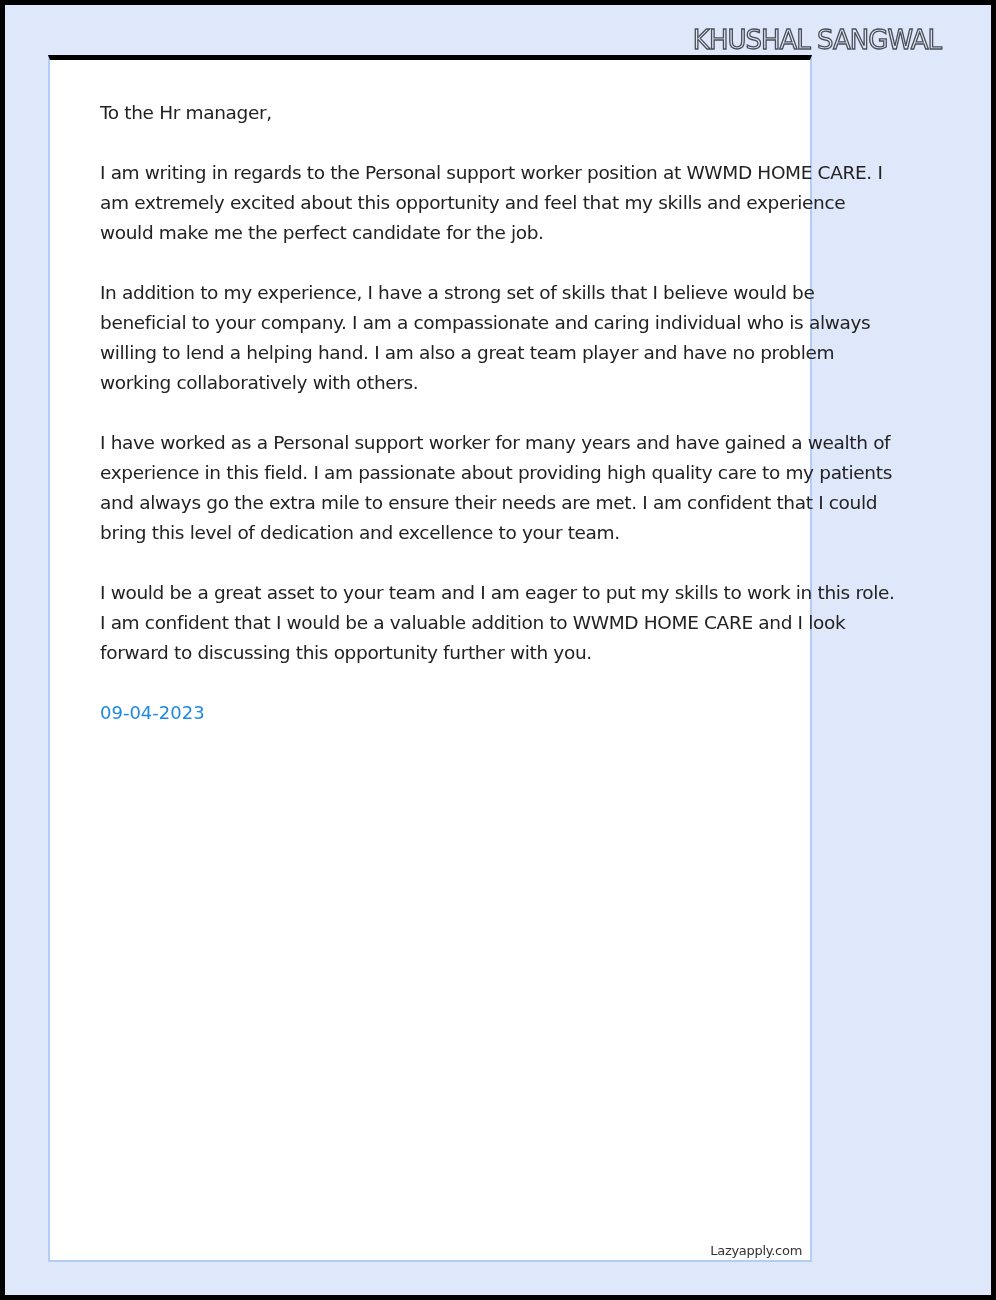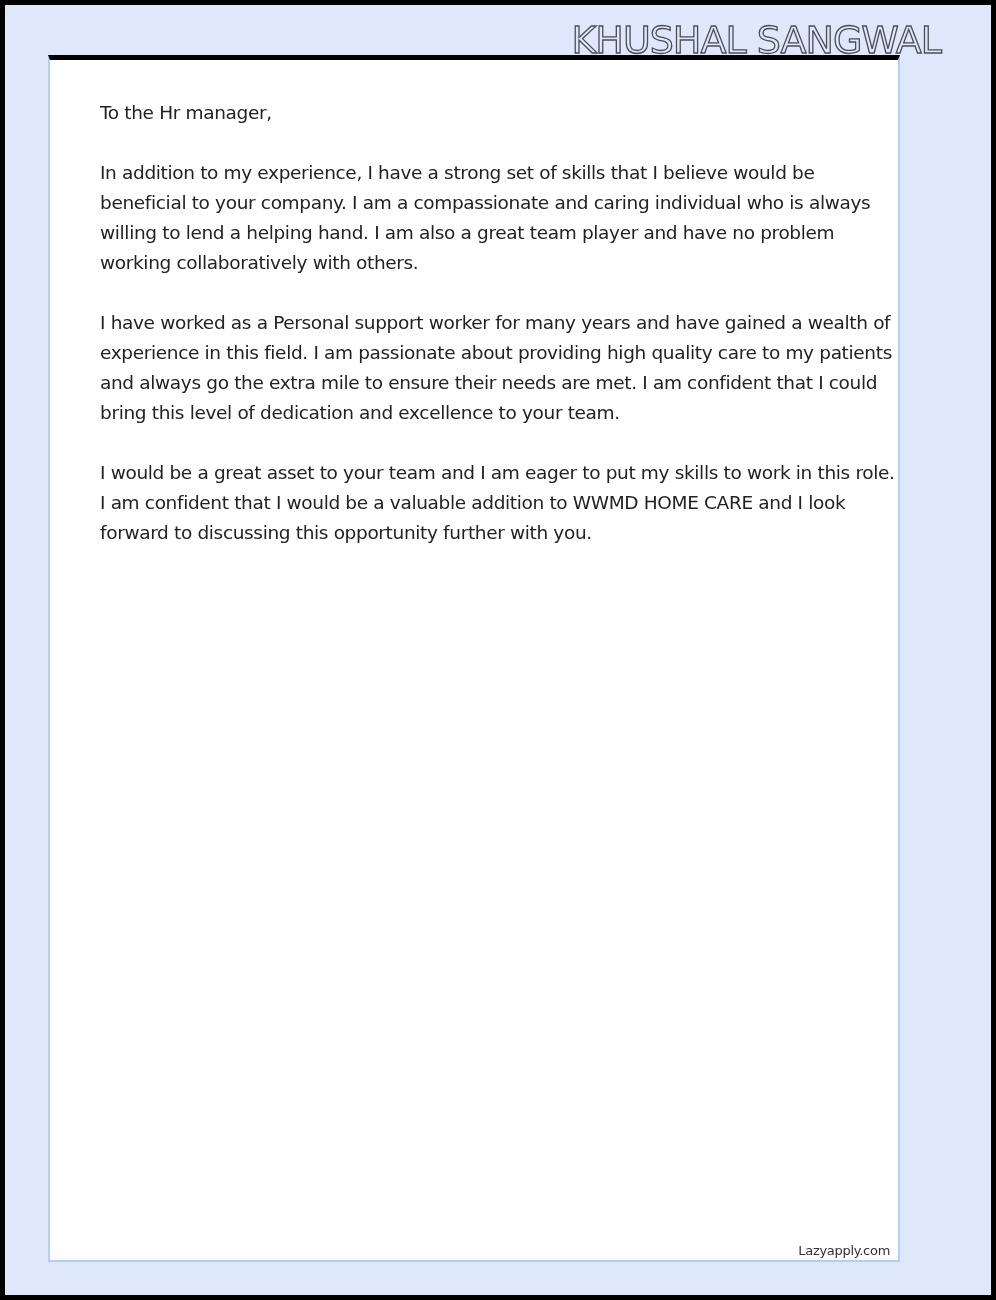--- a/index.html
+++ b/index.html
@@ -10,32 +10,32 @@
       background: #dfe7fa;
       position: relative;
       overflow: hidden;
       font-family: "DejaVu Sans", sans-serif;
     }
     .name {
       position: absolute;
       right: 50px;
       top: 12px;
       font-family: "DejaVu Sans", sans-serif;
-      font-size: 38px;
+      font-size: 26px;
       letter-spacing: -1px;
       color: #dfe7fa;
       -webkit-text-stroke: 1.3px #4a4f57;
       line-height: 46px;
       white-space: nowrap;
     }
     .page {
       position: absolute;
       left: 43px;
       top: 50px;
-      width: 852px;
+      width: 764px;
       height: 1207px;
       background: #fff;
       box-sizing: border-box;
       border: 2px solid #b3cdf5;
       border-top: 5px solid #000;
     }
     .content {
       position: absolute;
       left: 50px;
       top: 38px;
@@ -66,18 +66,20 @@
     }
   </style>
 </head>
 <body>
 
 <div class="name">KHUSHAL SANGWAL</div>
 
 <div class="page">
   <div class="content">
     <p>To the Hr manager,</p>
+    <p>I am writing in regards to the Personal support worker position at WWMD HOME CARE. I am extremely excited about this opportunity and feel that my skills and experience would make me the perfect candidate for the job.</p>
     <p>In addition to my experience, I have a strong set of skills that I believe would be beneficial to your company. I am a compassionate and caring individual who is always willing to lend a helping hand. I am also a great team player and have no problem working collaboratively with others.</p>
     <p>I have worked as a Personal support worker for many years and have gained a wealth of experience in this field. I am passionate about providing high quality care to my patients and always go the extra mile to ensure their needs are met. I am confident that I could bring this level of dedication and excellence to your team.</p>
     <p class="last">I would be a great asset to your team and I am eager to put my skills to work in this role. I am confident that I would be a valuable addition to WWMD HOME CARE and I look forward to discussing this opportunity further with you.</p>
+    <div class="date">09-04-2023</div>
   </div>
   <div class="footer">Lazyapply.com</div>
 </div>
 
 </body></html>

